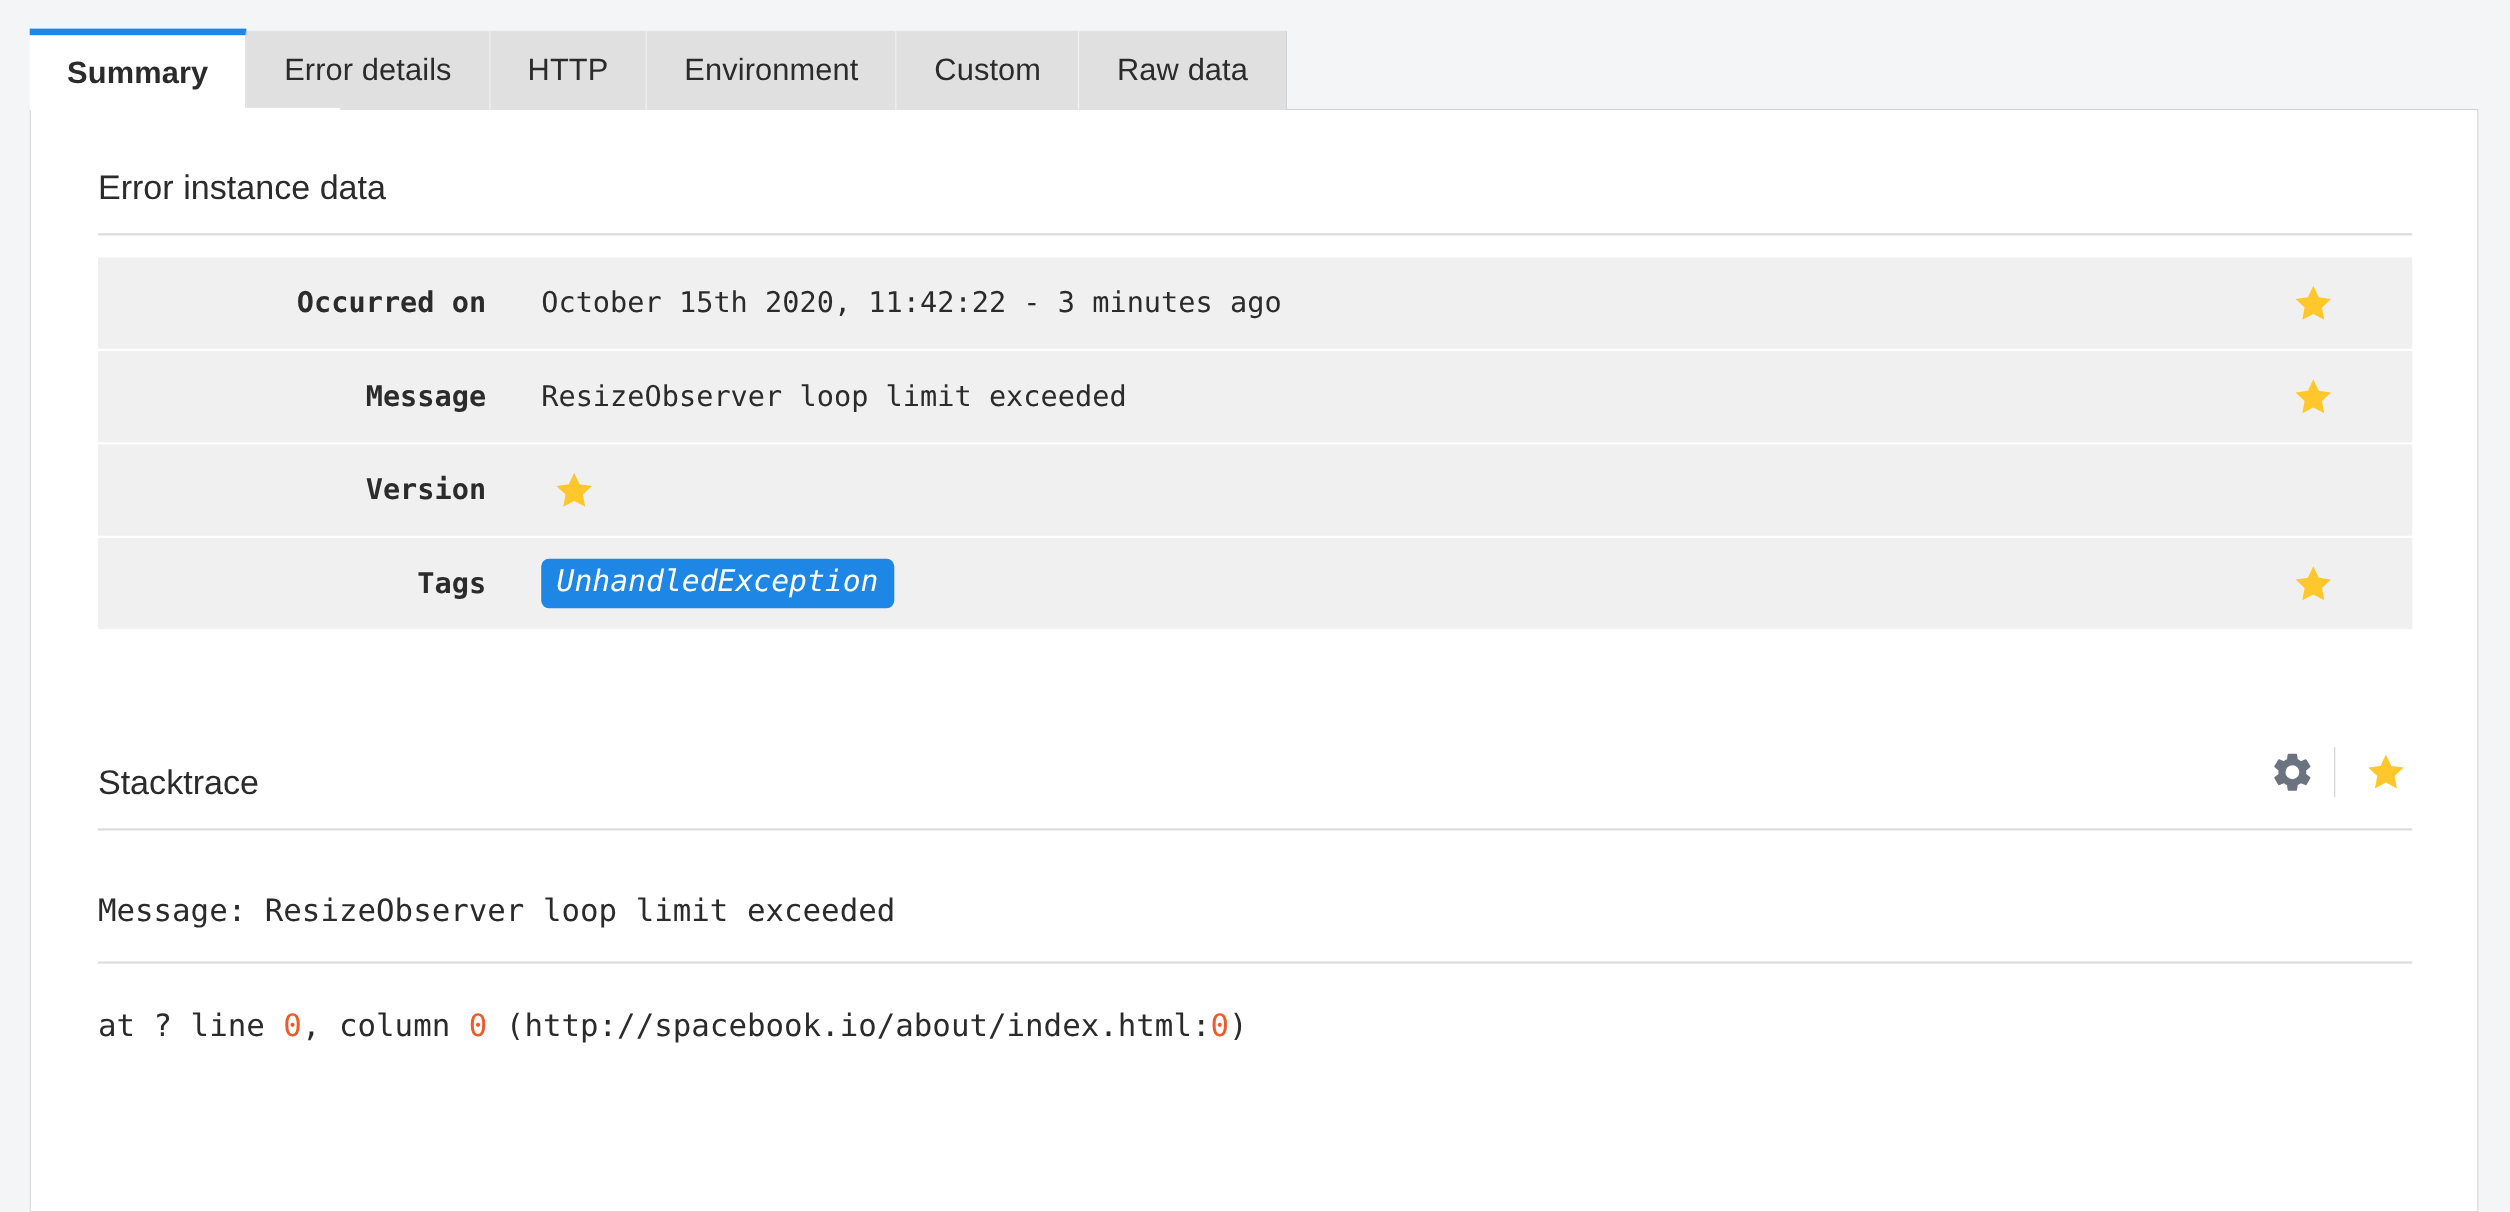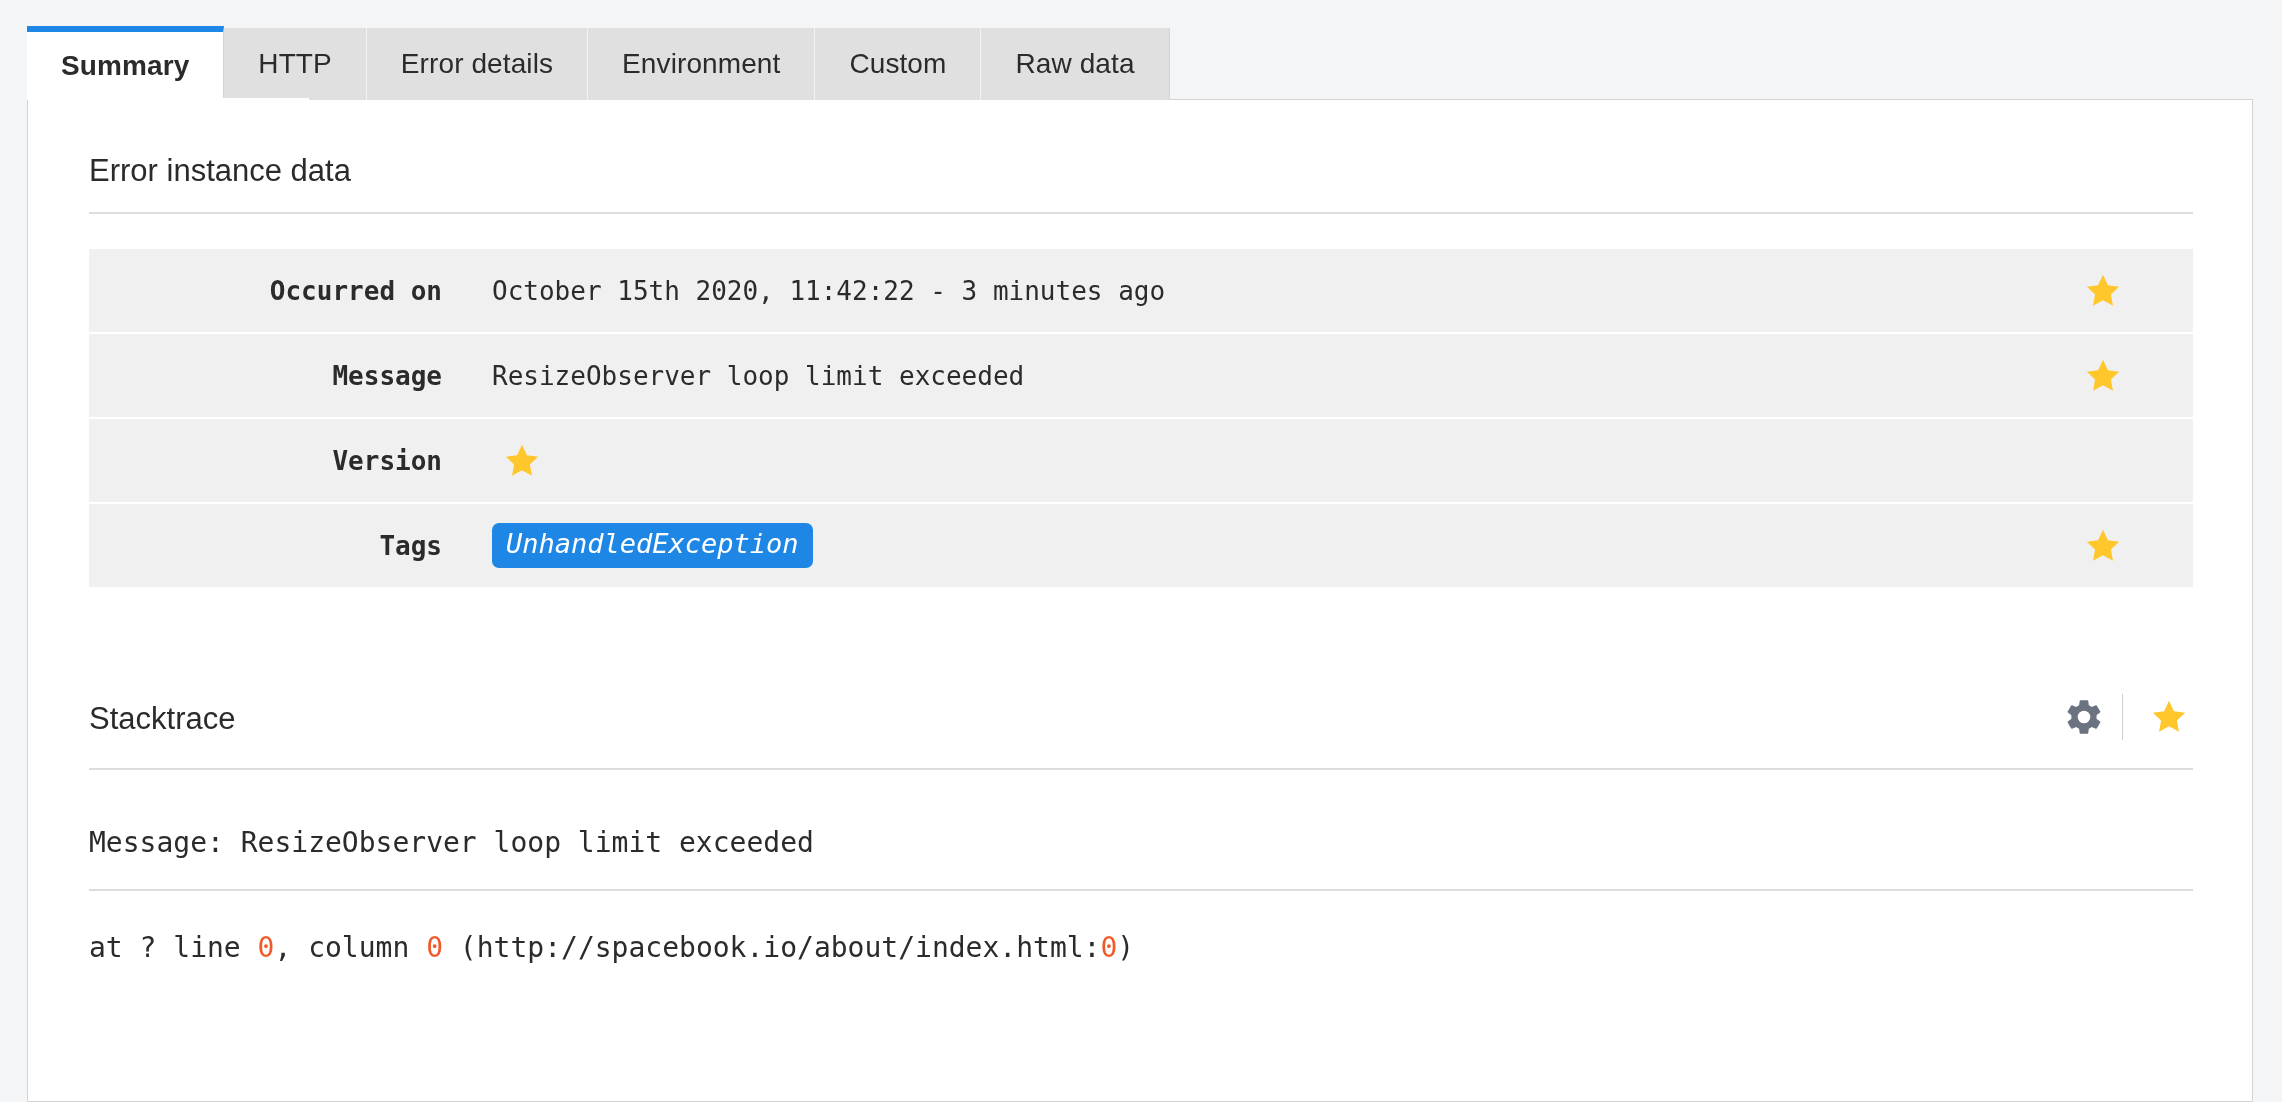--- a/index.html
+++ b/index.html
@@ -84,21 +84,21 @@
     position: absolute;
     left: 61px;   
     top: 0;
     width: 2104px; 
   }
 
   
   .section-head {
     position: relative;
     display: flex;
-    align-items: center;
+    align-items: flex-end;
     justify-content: space-between;
     padding-bottom: 26px;
     border-bottom: 2px solid #dcdcdc;
   }
 
   .section-title {
     font-size: 31px;
     color: #2b2b2b;
     font-weight: normal;
     line-height: 1;
@@ -131,21 +131,21 @@
     display: flex;
     align-items: center;
     justify-content: center;
     width: 48px;
     height: 46px;
     cursor: pointer;
   }
 
   
   .datatable {
-    margin-top: 35px;
+    margin-top: 20px;
     width: 100%;
     border-collapse: separate;
     border-spacing: 0 2px;
   }
 
   .drow {
     display: flex;
     align-items: center;
     background: #f0f0f0;
     min-height: 83px;
@@ -222,24 +222,24 @@
 </head>
 <body>
 
 <div class="page">
 
   <div class="tabbar">
     <div class="tab active">
       <span>Summary</span>
     </div>
     <div class="tab">
+      <span>Error details</span>
+    </div>
+    <div class="tab">
       <span>HTTP</span>
-    </div>
-    <div class="tab">
-      <span>Error details</span>
     </div>
     <div class="tab">
       <span>Environment</span>
     </div>
     <div class="tab">
       <span>Custom</span>
     </div>
     <div class="tab">
       <span>Raw data</span>
     </div>

